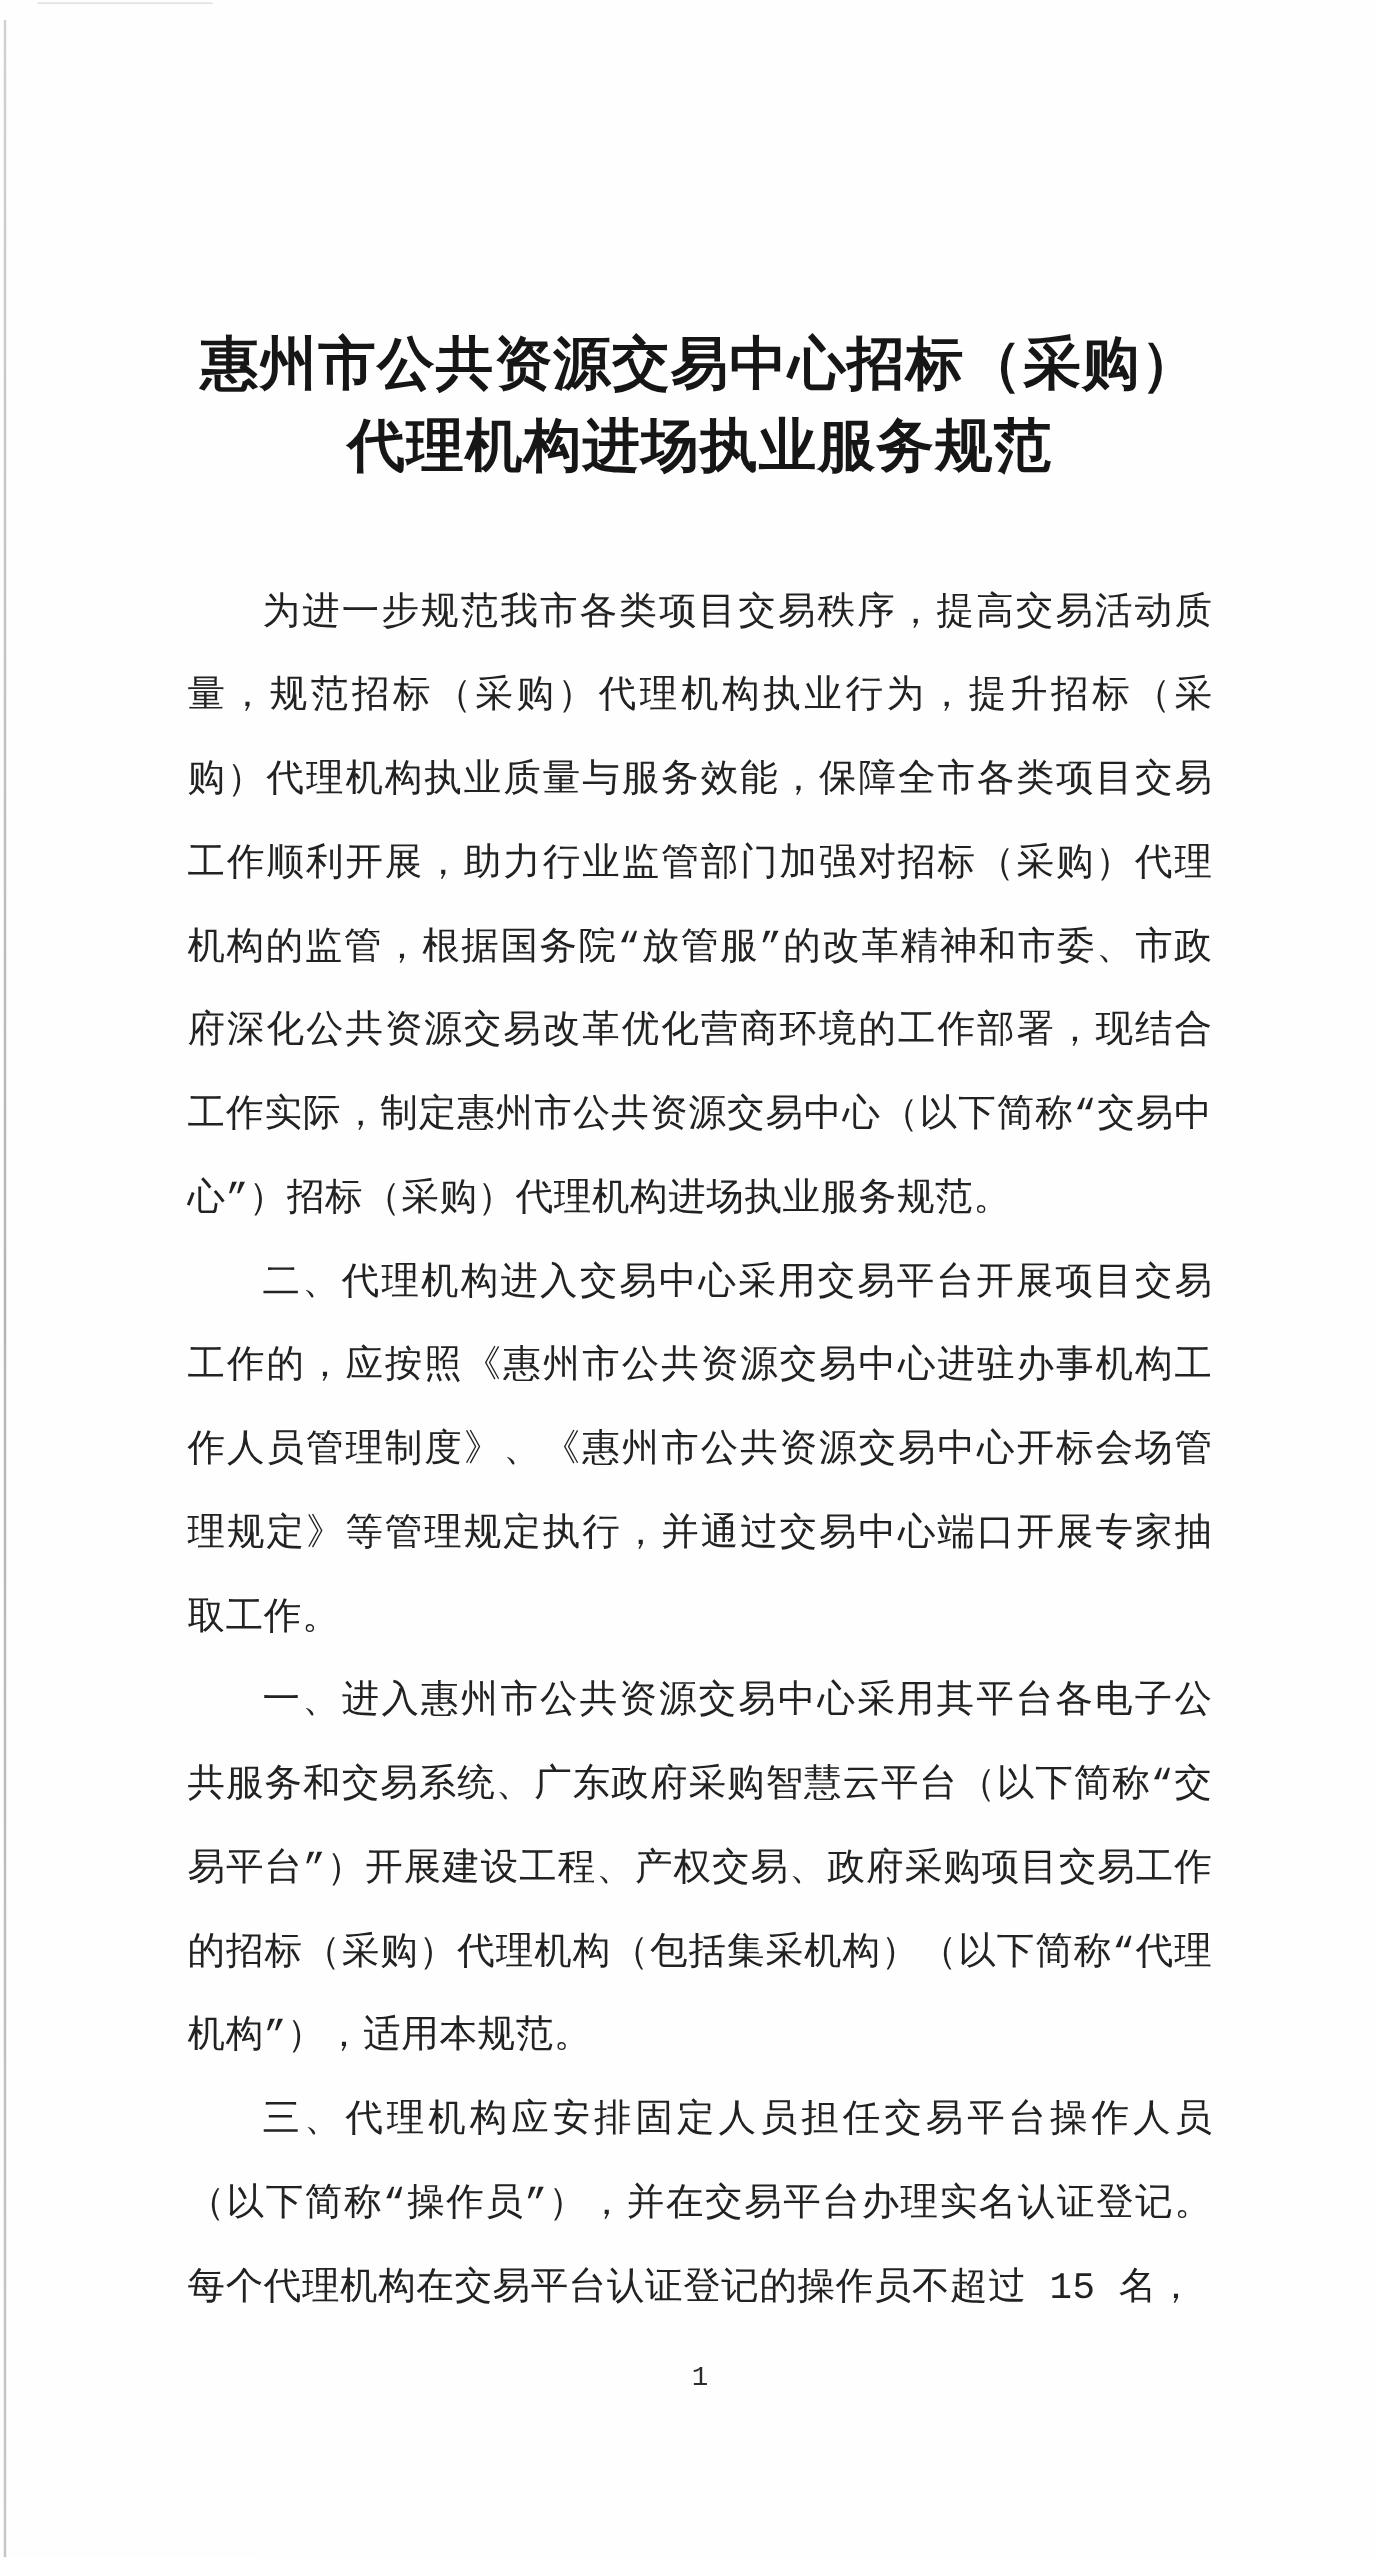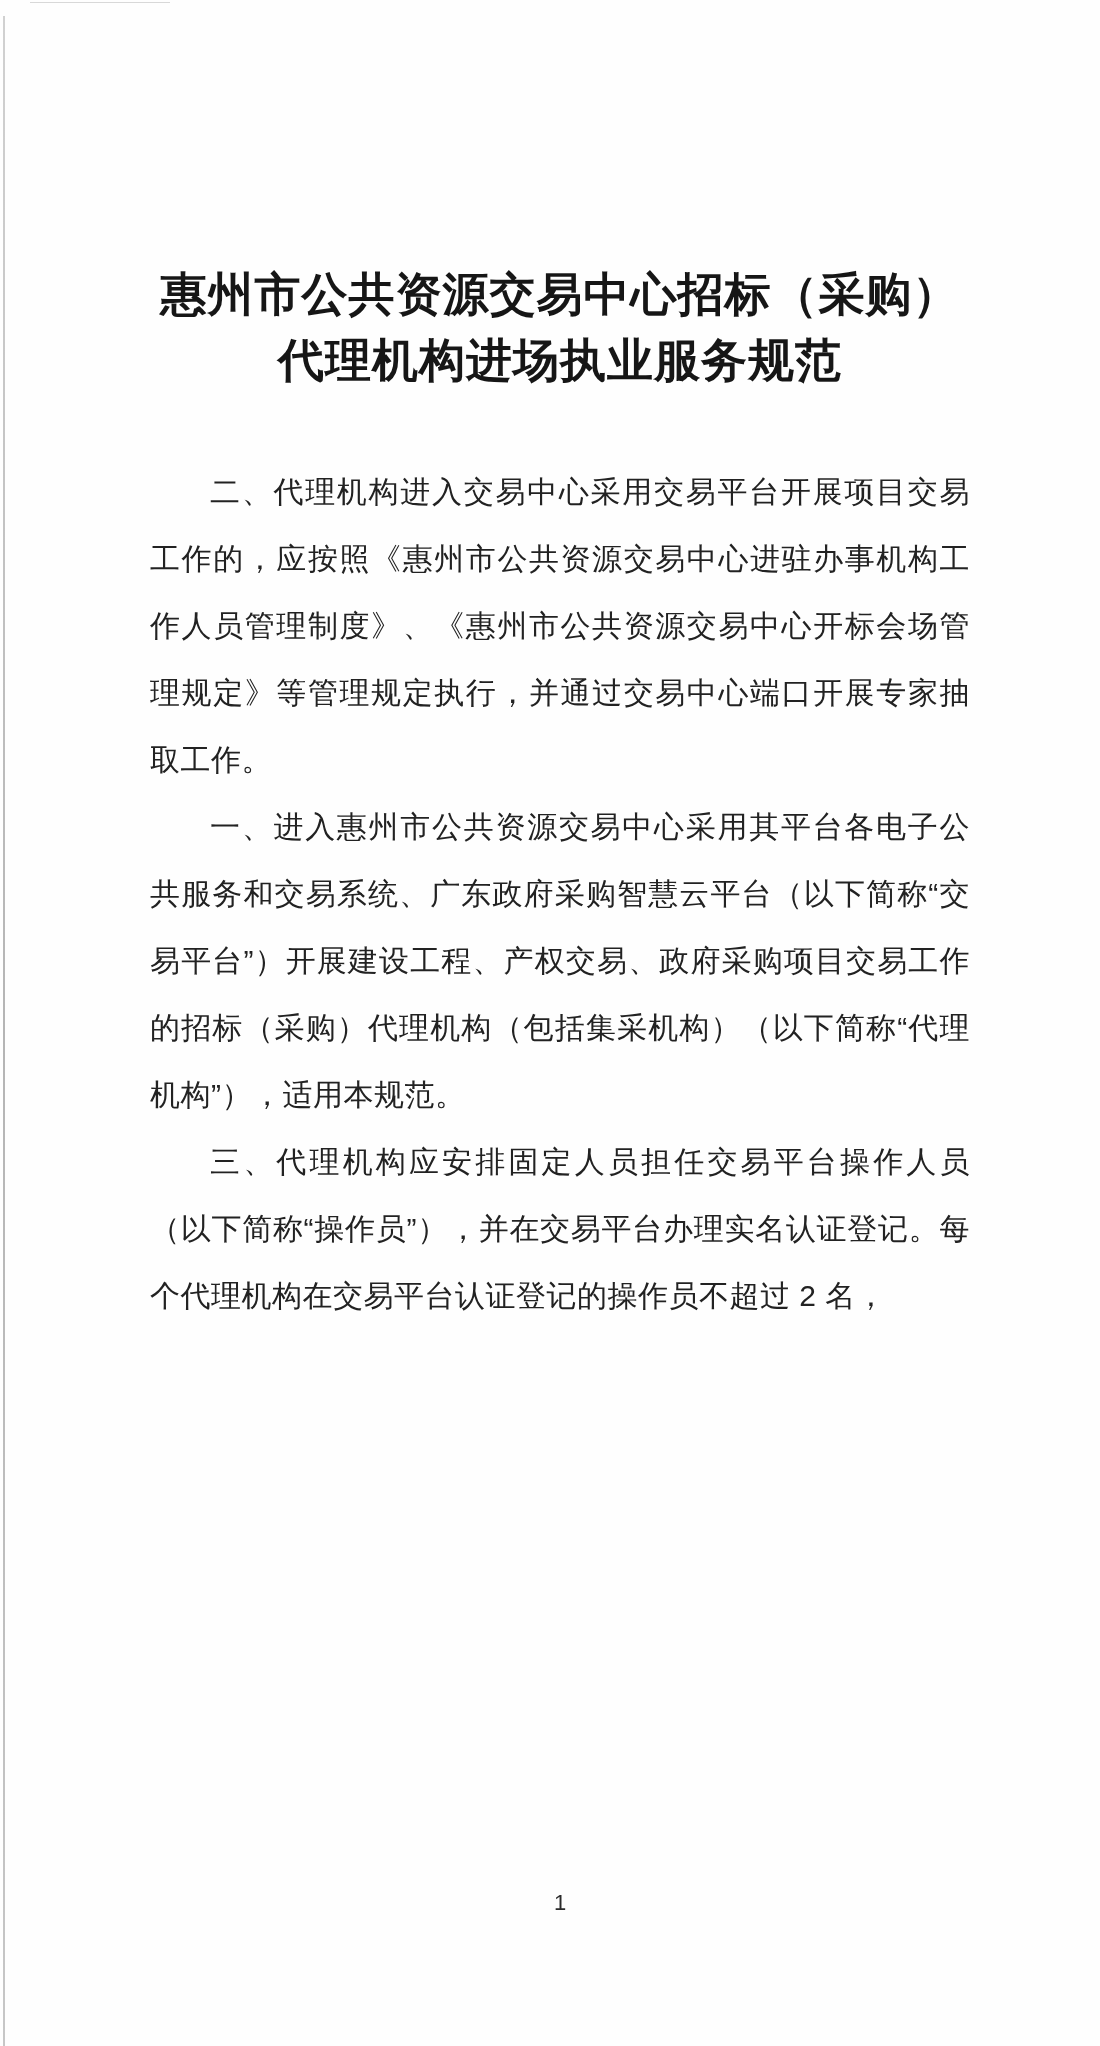--- a/index.html
+++ b/index.html
@@ -6,21 +6,21 @@
     margin: 0;
     padding: 0;
     background: #ffffff;
   }
   .page {
     position: relative;
     width: 1100px;
     height: 2046px;
     background: #fefefe;
     overflow: hidden;
-    font-family: Liberation Sans, sans-serif;
+    font-family: Liberation Mono, monospace;
     color: #1c1c1c;
   }
   
   .scan-edge-left {
     position: absolute;
     left: 3px;
     top: 16px;
     width: 2px;
     height: 2030px;
     background: linear-gradient(180deg, #c9c9c9 0%, #a8a8a8 50%, #bdbdbd 100%);
@@ -81,22 +81,23 @@
   <div class="scan-edge-top"></div>
 
   <div class="content">
 
     <h1 class="doc-title">
       <span class="title-line">惠州市公共资源交易中心招标（采购）</span>
       <span class="title-line">代理机构进场执业服务规范</span>
     </h1>
 
     <div class="body-text">
+      <p>为进一步规范我市各类项目交易秩序，提高交易活动质量，规范招标（采购）代理机构执业行为，提升招标（采购）代理机构执业质量与服务效能，保障全市各类项目交易工作顺利开展，助力行业监管部门加强对招标（采购）代理机构的监管，根据国务院“放管服”的改革精神和市委、市政府深化公共资源交易改革优化营商环境的工作部署，现结合工作实际，制定惠州市公共资源交易中心（以下简称“交易中心”）招标（采购）代理机构进场执业服务规范。</p>
       <p>二、代理机构进入交易中心采用交易平台开展项目交易工作的，应按照《惠州市公共资源交易中心进驻办事机构工作人员管理制度》、《惠州市公共资源交易中心开标会场管理规定》等管理规定执行，并通过交易中心端口开展专家抽取工作。</p>
       <p>一、进入惠州市公共资源交易中心采用其平台各电子公共服务和交易系统、广东政府采购智慧云平台（以下简称“交易平台”）开展建设工程、产权交易、政府采购项目交易工作的招标（采购）代理机构（包括集采机构）（以下简称“代理机构”），适用本规范。</p>
-      <p>三、代理机构应安排固定人员担任交易平台操作人员（以下简称“操作员”），并在交易平台办理实名认证登记。每个代理机构在交易平台认证登记的操作员不超过 2 名，</p>
+      <p>三、代理机构应安排固定人员担任交易平台操作人员（以下简称“操作员”），并在交易平台办理实名认证登记。每个代理机构在交易平台认证登记的操作员不超过 15 名，</p>
     </div>
 
   </div>
 
   <div class="page-number">1</div>
 
 </div>
 
 </body></html>

